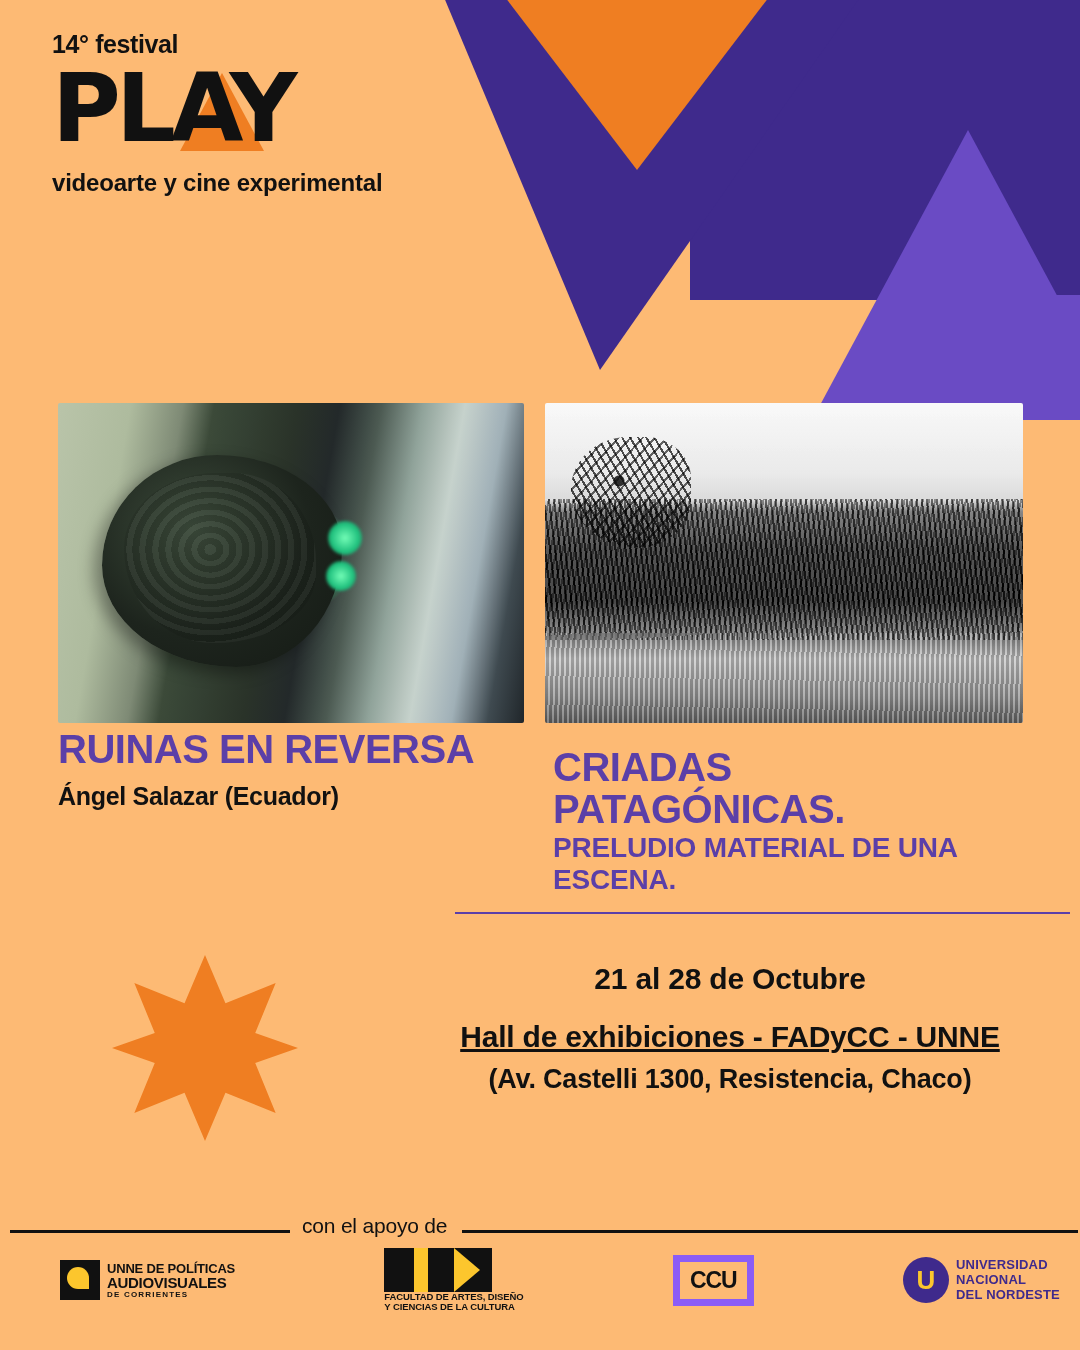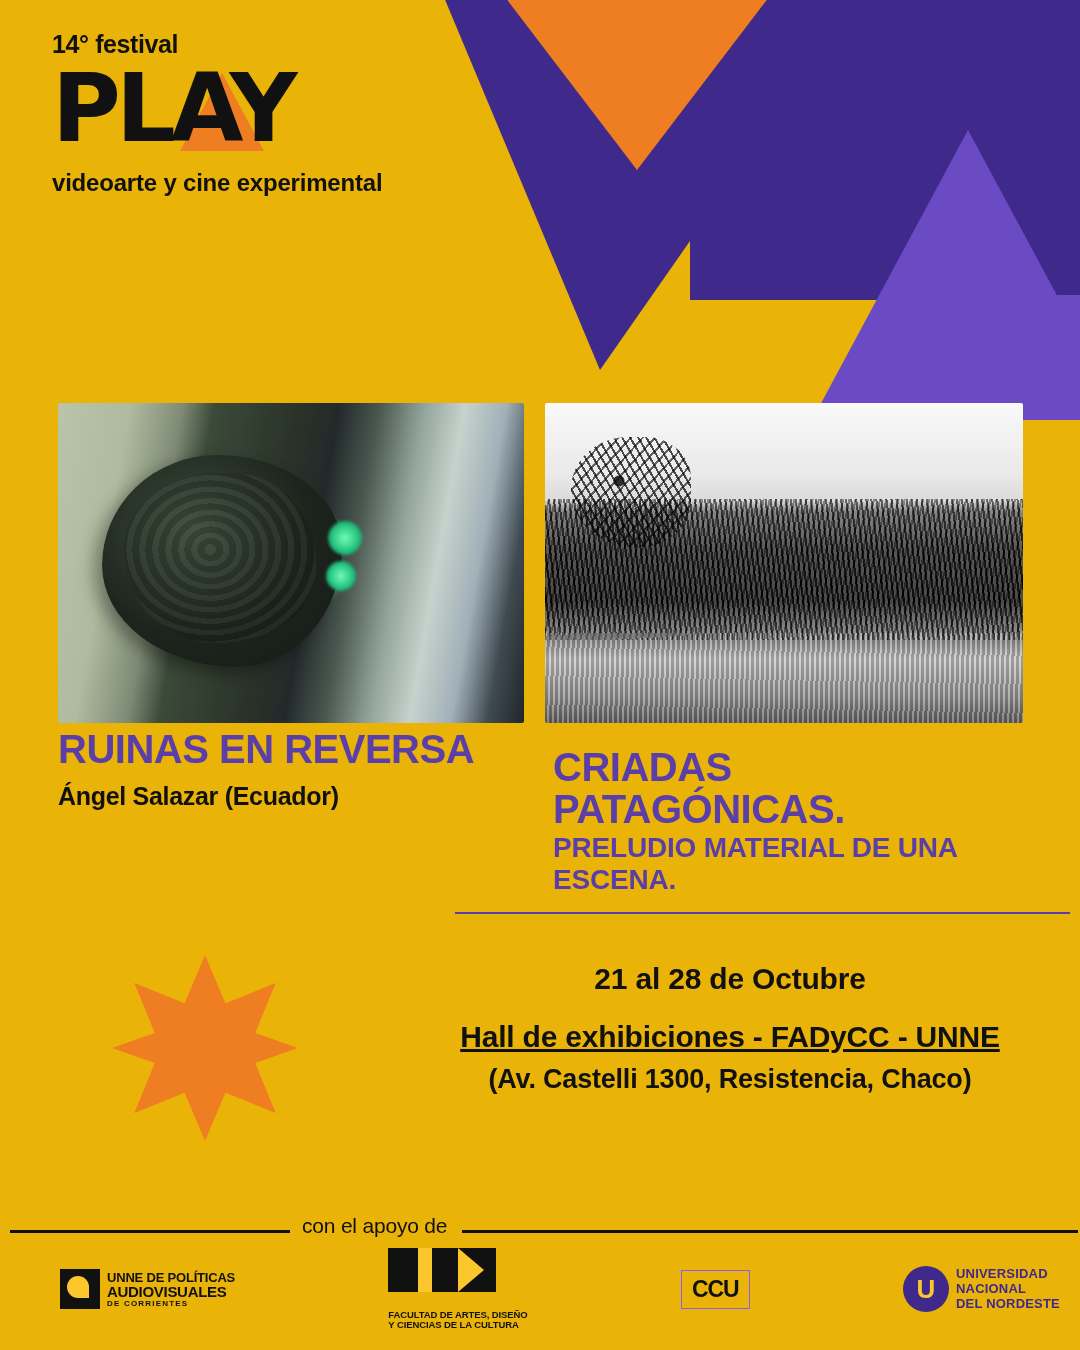--- a/index.html
+++ b/index.html
@@ -5,21 +5,21 @@
   * { box-sizing: border-box; margin: 0; padding: 0; }
   html, body {
     width: 1080px; height: 1350px;
     font-family: "Liberation Sans", sans-serif;
     background: #FCC62D;
     overflow: hidden;
   }
   .poster {
     position: relative;
     width: 1080px; height: 1350px;
-    background: #eab308;
+    background: #fdba74;
     overflow: hidden;
   }
 
   
   .geo { position: absolute; }
   .purple-big {
     top: -60px; left: 420px;
     width: 0; height: 0;
     border-left: 180px solid transparent;
     border-right: 300px solid transparent;
@@ -248,21 +248,21 @@
     width: 0; height: 0;
     border-top: 22px solid transparent;
     border-bottom: 22px solid transparent;
     border-left: 26px solid #FCC62D;
   }
   .fadycc-text { line-height: 1.1; }
   .fadycc-text .l1 { font-size: 9.5px; font-weight: 900; letter-spacing: -0.1px; }
   .fadycc-text .l2 { font-size: 9.5px; font-weight: 900; letter-spacing: -0.1px; }
 
   .ccu-box {
-    border: 1px solid #8b5cf6; padding: 5px 10px;
+    border: 7px solid #8b5cf6; padding: 5px 10px;
     font-size: 23px; font-weight: 900; letter-spacing: -1px;
   }
 
   .ext-sun {
     width: 48px; height: 48px; border-radius: 50%;
     background:
       repeating-conic-gradient(#111 0deg 4deg, rgba(0,0,0,0) 4deg 11deg);
     position: relative;
   }
   .ext-sun::after {
@@ -347,21 +347,21 @@
     <div class="logo-item">
       <div class="foro-mark"></div>
       <div class="foro-text">
         <div class="l1">UNNE DE POLÍTICAS</div>
         <div class="l2">AUDIOVISUALES</div>
         <div class="l3">DE CORRIENTES</div>
       </div>
     </div>
 
     <div class="logo-item">
-      <div style="display:flex; flex-direction:column; gap:18px;">
+      <div style="display:flex; flex-direction:column; gap:0;">
         <div class="fadycc-mark"></div>
         <div class="fadycc-text">
           <div class="l1">FACULTAD DE ARTES, DISEÑO</div>
           <div class="l2">Y CIENCIAS DE LA CULTURA</div>
         </div>
       </div>
     </div>
 
     <div class="logo-item">
       <div class="ccu-box">CCU</div>

